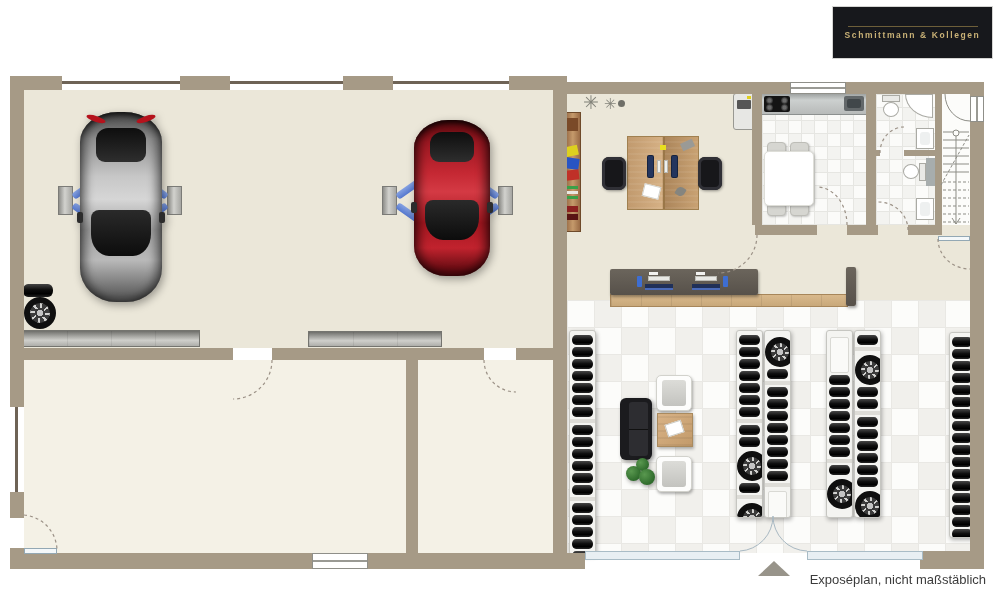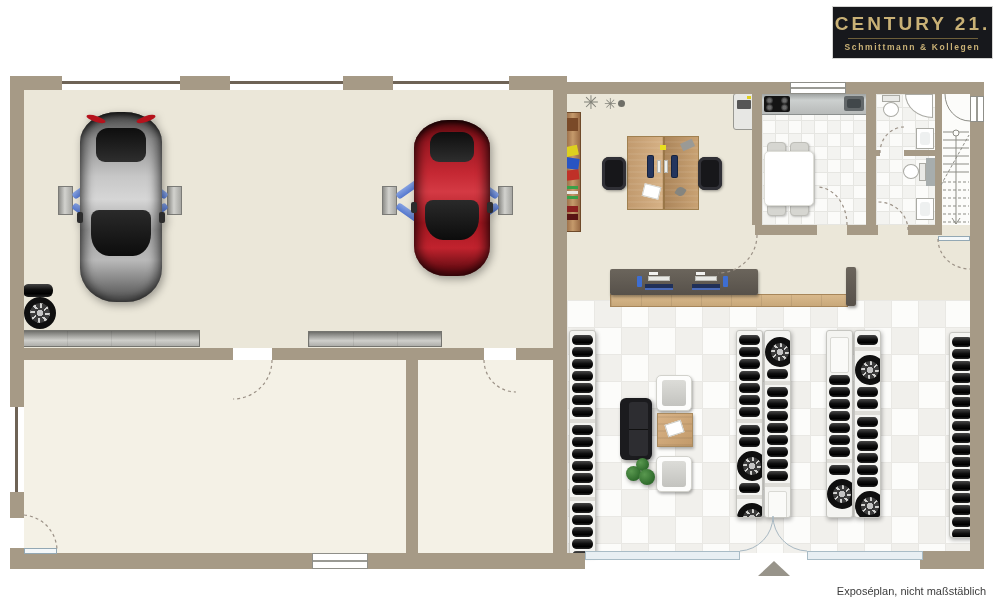--- a/index.html
+++ b/index.html
@@ -116,21 +116,21 @@
 
   
   .entry-arrow{position:absolute;width:0;height:0;border-left:16px solid transparent;border-right:16px solid transparent;border-bottom:15px solid #98948a;z-index:36;}
 
   
   .logo{position:absolute;z-index:60;background:var(--logo-bg,#17181c);outline:1px solid #d5d5d3;display:flex;flex-direction:column;align-items:center;justify-content:center;gap:3px;}
   .logo .t{color:var(--logo-gold,#c9b176);font-weight:bold;font-size:19px;letter-spacing:3px;white-space:nowrap;}
   .logo .rule{width:130px;height:1px;background:#6e5f3a;}
   .logo .s{color:var(--logo-gold,#c9b176);font-weight:bold;font-size:8.5px;letter-spacing:1.6px;white-space:nowrap;}
   .watermark{position:absolute;z-index:40;color:rgba(255,255,255,.5);font-weight:bold;font-size:64px;letter-spacing:14px;white-space:nowrap;pointer-events:none;}
-  .disclaimer{position:absolute;z-index:60;font-size:11px;color:#3c3c3c;margin-top:13px;}
+  .disclaimer{position:absolute;z-index:60;font-size:13px;color:#3c3c3c;}
 </style>
 </head>
 <body>
 
 <div id="canvas">
 
   <div class="floor floor-workshop" style="left:24px;top:90px;width:529px;height:258px;"></div>
   <div class="floor floor-room" style="left:24px;top:360px;width:382px;height:193px;"></div>
   <div class="floor floor-room" style="left:418px;top:360px;width:135px;height:193px;"></div>
   <div class="floor floor-office" style="left:567px;top:94px;width:403px;height:206px;"></div>
@@ -335,21 +335,20 @@
   <div class="armchair" style="left:656px;top:456px;width:34px;height:34px;">
       <i></i>
     </div>
   <div class="plant" style="left:626px;top:458px;">
     <b style="left:0;top:8px;width:15px;height:15px;"></b>
     <b style="left:10px;top:0;width:13px;height:13px;"></b>
     <b style="left:13px;top:11px;width:16px;height:16px;"></b>
   </div>
 
   <div class="logo" style="left:833px;top:7px;width:159px;height:51px;">
-    <div class="t">CENTURY 21.</div>
     <div class="rule"></div>
     <div class="s">Schmittmann &amp; Kollegen</div>
   </div>
   <div class="disclaimer" style="right:14px;top:572px;position:absolute;">Exposéplan, nicht maßstäblich</div>
 
 <div class="rack" style="left: 569px; top: 330px; width: 27px; height: 225px;">
       <div class="tire-s"></div>
       <div class="tire-s"></div>
       <div class="tire-s"></div>
       <div class="tire-s"></div>

